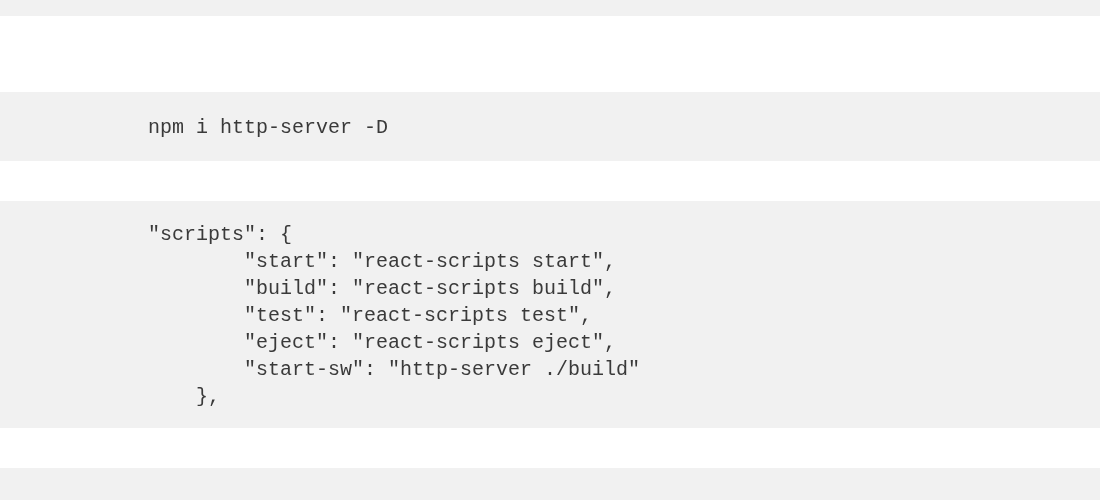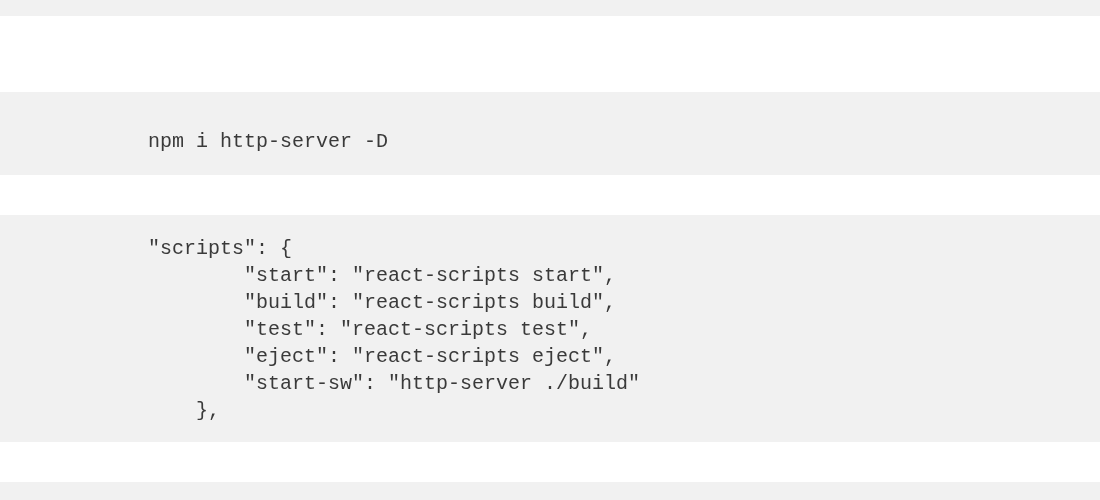--- a/index.html
+++ b/index.html
@@ -22,21 +22,21 @@
     }
     .spacer-white.h1 { height: 76px; }
     .spacer-white.h2 { height: 40px; }
     .spacer-white.h3 { height: 40px; }
     .code-block {
       background: #f1f1f1;
       padding: 20px 0 18px 148px;
       white-space: pre;
     }
     .code-block.cmd {
-      padding-top: 36px;
+      padding-top: 22px;
       padding-bottom: 20px;
     }
     .gray-strip-bottom {
       background: #f1f1f1;
       height: 40px;
     }
   </style>
 </head>
 <body>
 

